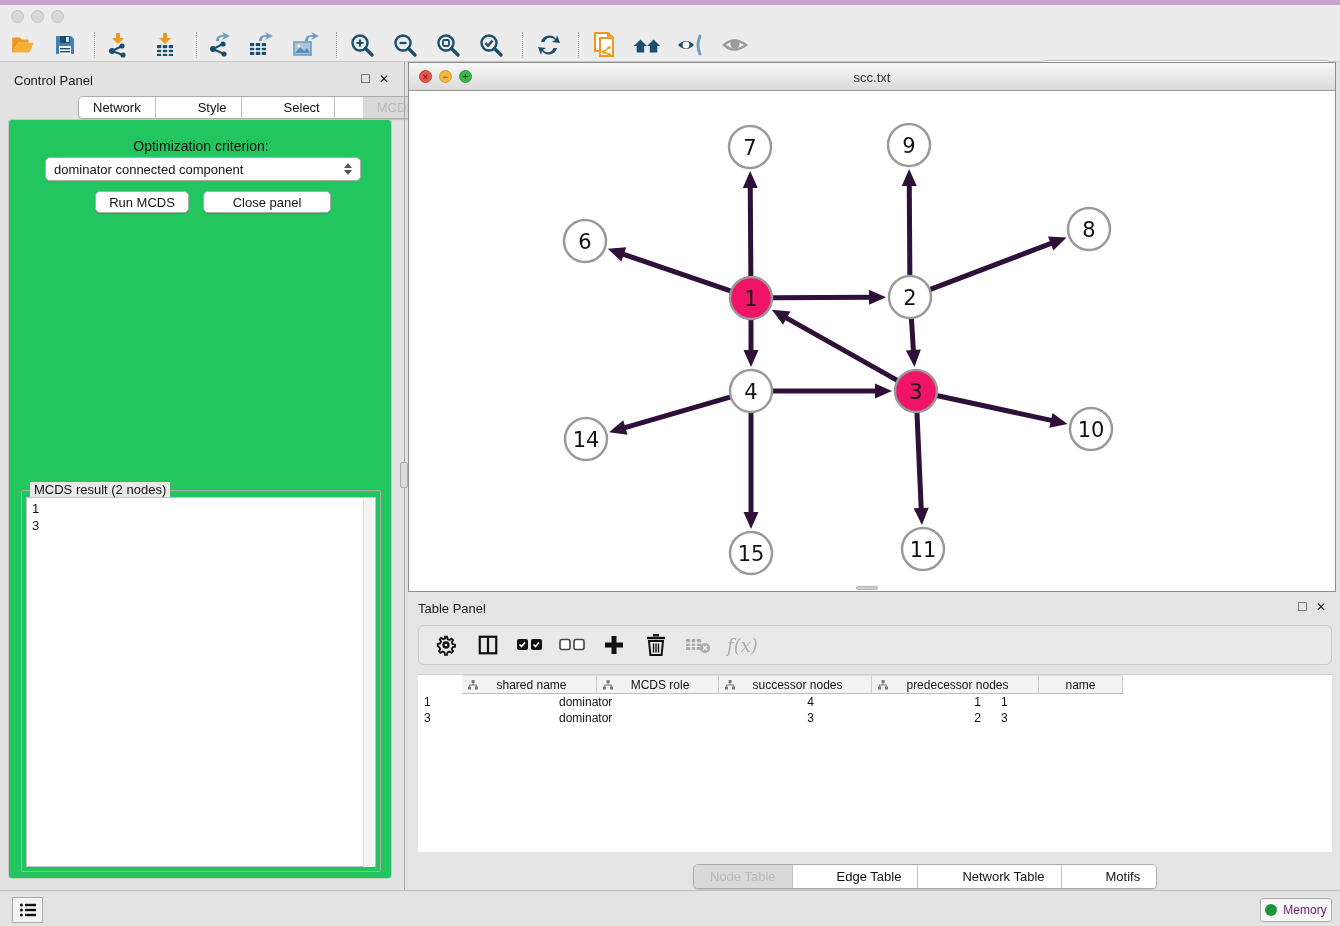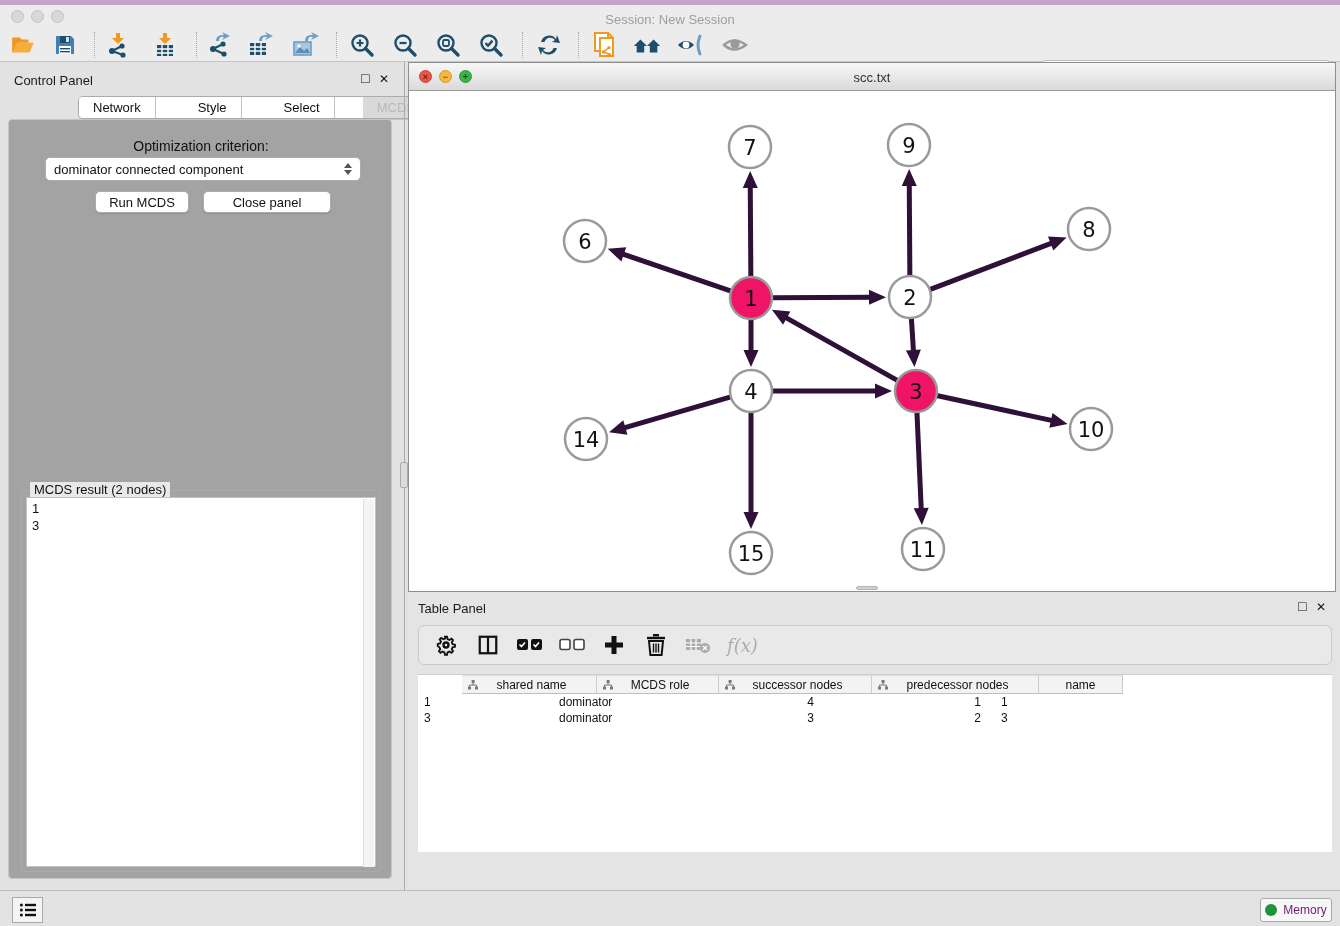--- a/index.html
+++ b/index.html
@@ -20,21 +20,21 @@
   .searchbox input { border:none; outline:none; flex:1; font-size:13px; background:transparent; margin-left:5px; }
 
   
   .cpanel { left:0; top:62px; width:400px; height:828px; background:#E2E2E2; }
   .panel-title { font-size:13px; color:#1A1A1A; }
   .win-glyph { font-size:12px; font-weight:bold; color:#111; line-height:12px; }
   .seggroup { display:flex; border:1px solid #ABABAB; border-radius:5px; overflow:hidden; background:#FFF; box-shadow:0 1px 1px rgba(0,0,0,.15);gap:28px; }
   .seg { padding:3px 14px; font-size:13px; color:#111; background:#FFF; border-right:1px solid #C2C2C2; white-space:nowrap; }
   .seg:last-child { border-right:none; }
   .seg.sel { background:#D9D9D9; color:#B9B9B9; }
-  .cpanel-content { left:8px; top:119px; width:384px; height:760px; background:#a3a3a3; border:1px solid #C6C6C6; border-radius:4px; }
+  .cpanel-content { left:8px; top:119px; width:384px; height:760px; background:#22c55e; border:1px solid #C6C6C6; border-radius:4px; }
   .opt-label { left:0; top:18px; width:384px; text-align:center; font-size:14px; color:#111; }
   .select { left:36px; top:37px; width:316px; height:24px; background:#FFF; border:1px solid #ACACAC; border-radius:5px; display:flex; align-items:center; padding:0 8px; }
   .select .val { flex:1; font-size:13px; color:#111; }
   .stepper { display:flex; flex-direction:column; gap:2px; align-items:center; }
   .stepper .up { width:0; height:0; border-left:4px solid transparent; border-right:4px solid transparent; border-bottom:5px solid #555; }
   .stepper .down { width:0; height:0; border-left:4px solid transparent; border-right:4px solid transparent; border-top:5px solid #555; }
   .btn { background:#FFF; border:1px solid #ACACAC; border-radius:5px; height:22px; font-size:13px; color:#111; display:flex; align-items:center; justify-content:center; box-shadow:0 1px 1px rgba(0,0,0,.12); }
   .groupbox { left:12px; top:370px; width:360px; height:382px; border:1px solid #ABABAB; border-radius:2px; }
   .groupbox-title { left:8px; top:-9px; background:#E8E8E8; padding:0 4px; font-size:13px; color:#111; }
   .resultarea { left:4px; top:6px; width:350px; height:370px; background:#FFF; border:1px solid #C2C2C2; }
@@ -79,21 +79,20 @@
 </head>
 <body>
 
 <div class="app">
 
   <div class="abs desktop-strip"></div>
   <div class="abs titlebar">
     <div class="abs traffic" style="left:11px"></div>
     <div class="abs traffic" style="left:31px"></div>
     <div class="abs traffic" style="left:51px"></div>
-    <div class="abs titlebar-title">Session: New Session</div>
   </div>
 
   <div class="abs toolbar">
     <div class="abs tbtn" style="left:8px">
       <svg width="26" height="26" viewBox="0 0 24 24">
           <path d="M2 5h7l2 2h6v3H7L3 19H2z" fill="#F0991F"></path>
           <path d="M7 10h15l-4 9H3z" fill="#F6AD3B"></path>
         </svg>
     </div>
     <div class="abs tbtn" style="left:50px">
@@ -489,20 +488,26 @@
           <div class="tr">
             <div class="td" style="width: 135px;">3</div>
             <div class="td" style="width: 122px;">dominator</div>
             <div class="td r" style="width: 153px;">3</div>
             <div class="td r" style="width: 167px;">2</div>
             <div class="td" style="width: 84px;">3</div>
           </div>
         </div>
     </div>
 
+    <div class="abs seggroup bottom-tabs" id="bottom-tabs">
+        <div class="seg sel">Node Table</div>
+        <div class="seg">Edge Table</div>
+        <div class="seg">Network Table</div>
+        <div class="seg">Motifs</div>
+      </div>
   </div>
 
   <div class="abs statusbar">
     <div class="abs status-btn">
       <svg width="18" height="16" viewBox="0 0 18 16">
           <circle cx="2.4" cy="3" r="1.5" fill="#111"></circle>
           <circle cx="2.4" cy="8" r="1.5" fill="#111"></circle>
           <circle cx="2.4" cy="13" r="1.5" fill="#111"></circle>
           <rect x="6" y="1.8" width="11" height="2.4" fill="#111"></rect>
           <rect x="6" y="6.8" width="11" height="2.4" fill="#111"></rect>

